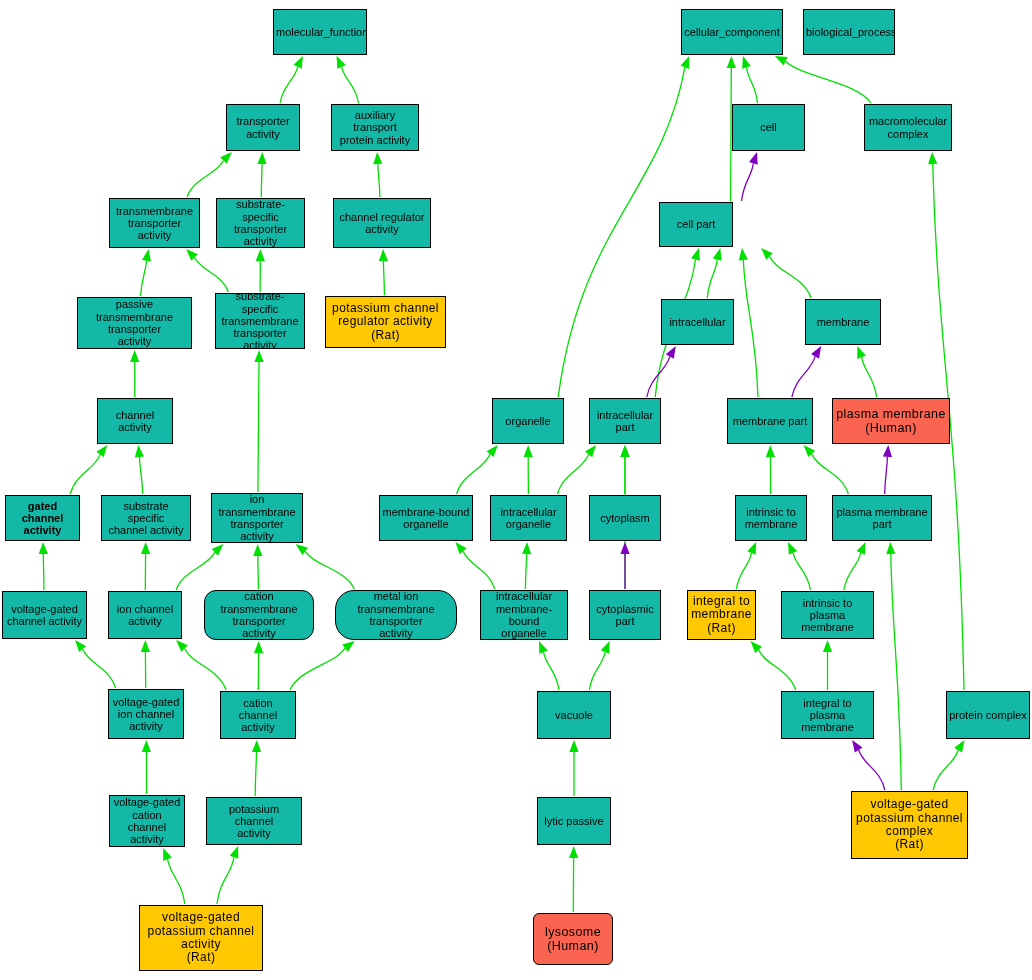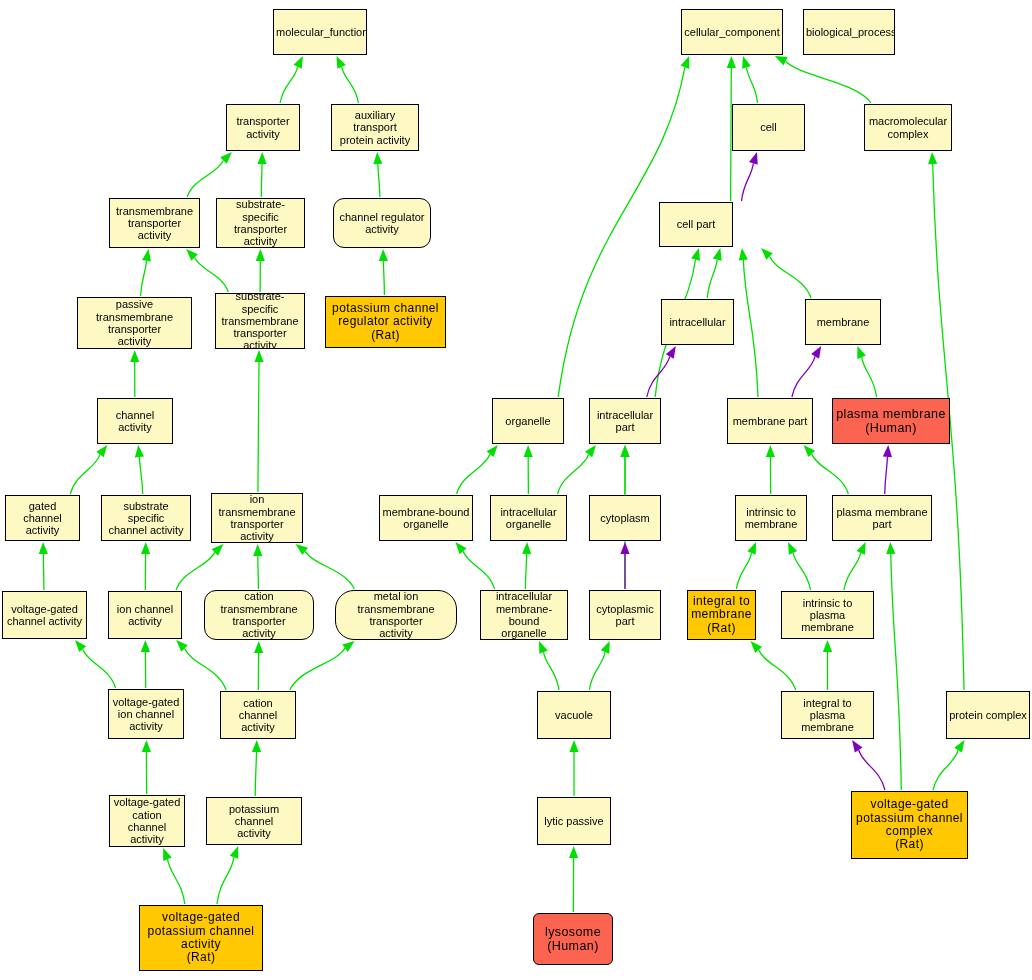--- a/index.html
+++ b/index.html
@@ -38,21 +38,21 @@
   }
   .go-node .node-label {
     display: block;
     width: 100%;
     white-space: pre-line;
     padding: 0 2px;
     box-sizing: border-box;
   }
   .go-node.normal {
     font-size: 11px;
-    background: #fef9c3;
+    background: #14b8a6;
   }
   .go-node.highlight-gold {
     background: #ffc800;
     font-size: 12px;
     letter-spacing: 0.4px;
   }
   .go-node.highlight-salmon {
     background: #fa6450;
     font-size: 12.5px;
     letter-spacing: 0.4px;
@@ -344,21 +344,21 @@
       <div class="go-node normal" style="left: 109px; top: 198px; width: 91px; height: 50px;">
         <span class="node-label">transmembrane
 transporter
 activity</span>
       </div>
       <div class="go-node normal" style="left: 216px; top: 198px; width: 89px; height: 50px;">
         <span class="node-label">substrate-specific
 transporter
 activity</span>
       </div>
-      <div class="go-node normal" style="left: 333px; top: 198px; width: 98px; height: 50px; border-radius: 11px;">
+      <div class="go-node normal" style="left: 333px; top: 198px; width: 98px; height: 50px;">
         <span class="node-label">channel regulator
 activity</span>
       </div>
       <div class="go-node normal" style="left: 659px; top: 202px; width: 74px; height: 45px;">
         <span class="node-label">cell part</span>
       </div>
       <div class="go-node normal" style="left: 77px; top: 297px; width: 115px; height: 52px;">
         <span class="node-label">passive transmembrane
 transporter
 activity</span>
@@ -390,21 +390,21 @@
         <span class="node-label">intracellular
 part</span>
       </div>
       <div class="go-node normal" style="left: 727px; top: 398px; width: 86px; height: 46px;">
         <span class="node-label">membrane part</span>
       </div>
       <div class="go-node highlight-salmon" style="left: 832px; top: 398px; width: 118px; height: 46px;">
         <span class="node-label">plasma membrane
 (Human)</span>
       </div>
-      <div class="go-node normal" style="left: 5px; top: 495px; width: 75px; height: 46px;">
+      <div class="go-node normal" style="left: 5px; top: 495px; width: 75px; height: 46px; font-weight: bold;">
         <span class="node-label">gated channel
 activity</span>
       </div>
       <div class="go-node normal" style="left: 101px; top: 495px; width: 90px; height: 46px;">
         <span class="node-label">substrate specific
 channel activity</span>
       </div>
       <div class="go-node normal" style="left: 211px; top: 493px; width: 92px; height: 50px;">
         <span class="node-label">ion transmembrane
 transporter

